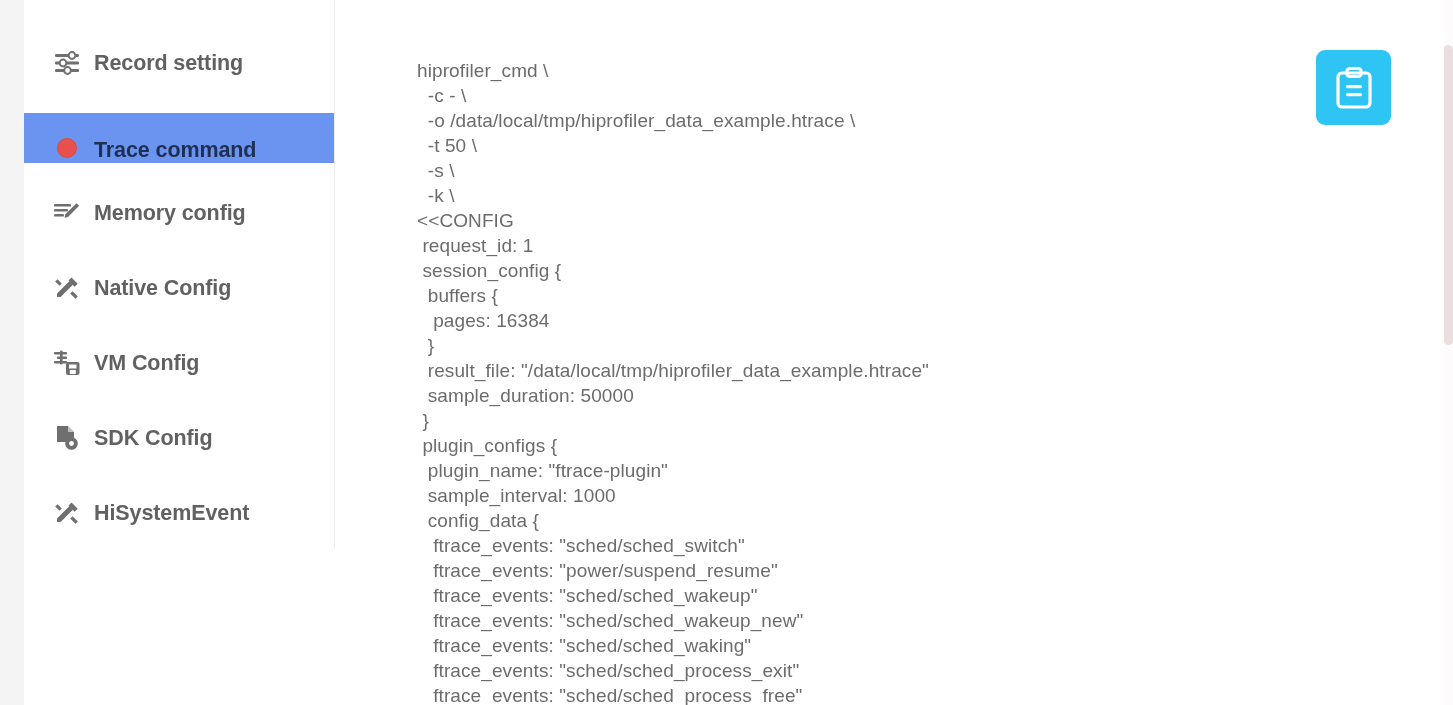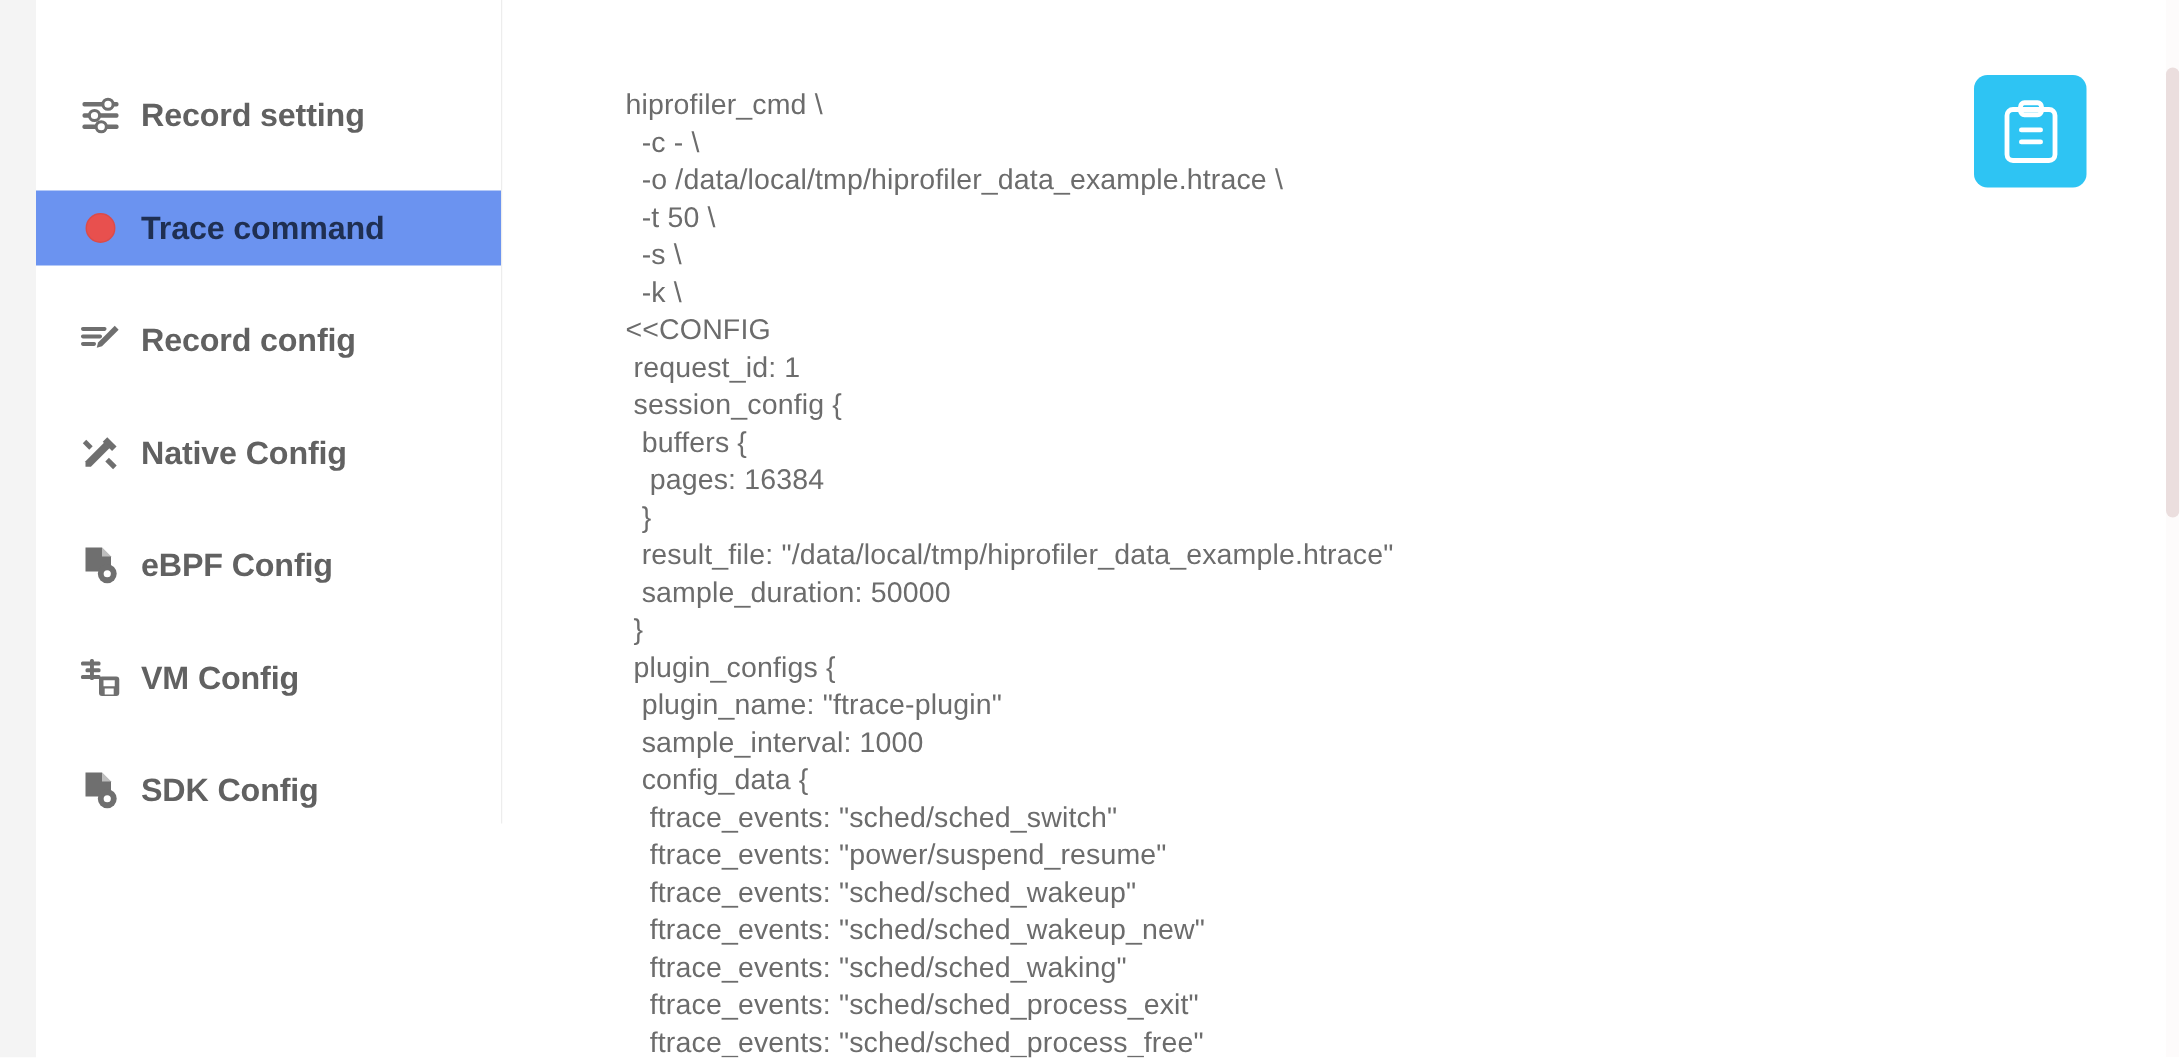--- a/index.html
+++ b/index.html
@@ -27,38 +27,39 @@
     flex: 0 0 24px;
   }
 
   
   .sidebar {
     width: 311px;
     flex: 0 0 311px;
     height: 549px;
     background: #ffffff;
     border-right: 1px solid #ededed;
-    padding-top: 52px;
+    padding-top: 38px;
     overflow: hidden;
   }
 
   .nav-item {
     display: flex;
     align-items: center;
     height: 50px;
     padding-left: 28px;
     margin-bottom: 25px;
     cursor: pointer;
     color: #616161;
   }
   .nav-item:first-child { margin-top: 0; }
 
   .nav-item.active {
     background: #6b93f0;
     color: #1f2f52;
+    align-items: flex-end;
   }
 
   .nav-icon {
     width: 30px;
     height: 30px;
     flex: 0 0 30px;
     display: flex;
     align-items: center;
     justify-content: center;
     margin-right: 12px;
@@ -171,43 +172,32 @@
       </div>
       <div class="nav-item">
         <span class="nav-icon">
           <svg width="28" height="28" viewBox="0 0 28 28">
             <rect x="1" y="5" width="17" height="2.6" rx="1.2" fill="#6f6f6f"></rect>
             <rect x="1" y="10" width="14" height="2.6" rx="1.2" fill="#6f6f6f"></rect>
             <rect x="1" y="15" width="10" height="2.6" rx="1.2" fill="#6f6f6f"></rect>
             <path d="M23.5 4.2l2.6 2.6-11.1 11.1-3.5.9.9-3.5z" fill="#6f6f6f"></path>
           </svg>
         </span>
-        <span class="nav-label">Record config</span>
+        <span class="nav-label">Memory config</span>
       </div>
       <div class="nav-item">
         <span class="nav-icon">
           <svg width="28" height="28" viewBox="0 0 28 28">
             <path d="M4 19.5L16.5 7l3.6 3.6L7.6 23.1 4 23.1z" fill="#6f6f6f"></path>
             <path d="M18.5 3.5l6.2 6.2-3 3-6.2-6.2z" fill="#6f6f6f"></path>
             <path d="M4.5 5.2l4.3 4.3-2.3 2.3-4.3-4.3z" fill="#6f6f6f"></path>
             <path d="M19.6 17.2l5.2 5.2-2.4 2.4-5.2-5.2z" fill="#6f6f6f"></path>
           </svg>
         </span>
         <span class="nav-label">Native Config</span>
-      </div>
-      <div class="nav-item">
-        <span class="nav-icon">
-          <svg width="28" height="28" viewBox="0 0 28 28">
-            <path d="M4 2h11l6 6v10H4z" fill="#6f6f6f"></path>
-            <path d="M15 2v6h6z" fill="#ffffff" opacity=".55"></path>
-            <circle cx="18.5" cy="19.5" r="6.3" fill="#6f6f6f"></circle>
-            <circle cx="18.5" cy="19.5" r="2.4" fill="#ffffff"></circle>
-          </svg>
-        </span>
-        <span class="nav-label">eBPF Config</span>
       </div>
       <div class="nav-item">
         <span class="nav-icon">
           <svg width="28" height="28" viewBox="0 0 28 28">
             <rect x="1" y="3" width="13" height="2.6" rx="1" fill="#6f6f6f"></rect>
             <rect x="4" y="7.5" width="10" height="2.6" rx="1" fill="#6f6f6f"></rect>
             <rect x="1" y="12" width="13" height="2.6" rx="1" fill="#6f6f6f"></rect>
             <rect x="7" y="1.4" width="2.6" height="14" rx="1" fill="#6f6f6f"></rect>
             <rect x="13" y="13" width="13.5" height="13" rx="2" fill="#6f6f6f"></rect>
             <rect x="16" y="15.5" width="7.5" height="4" fill="#ffffff"></rect>

